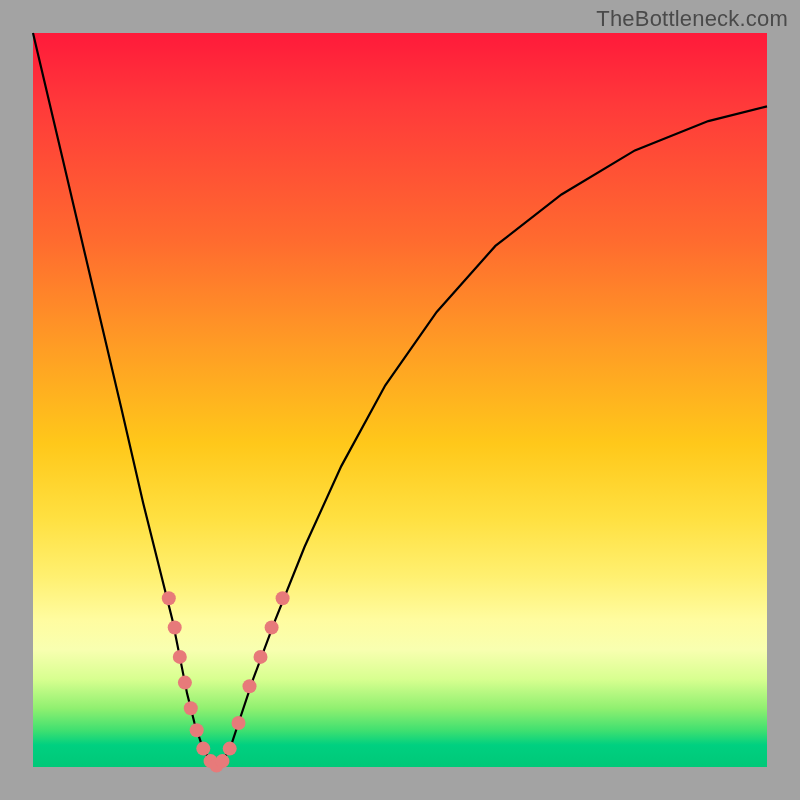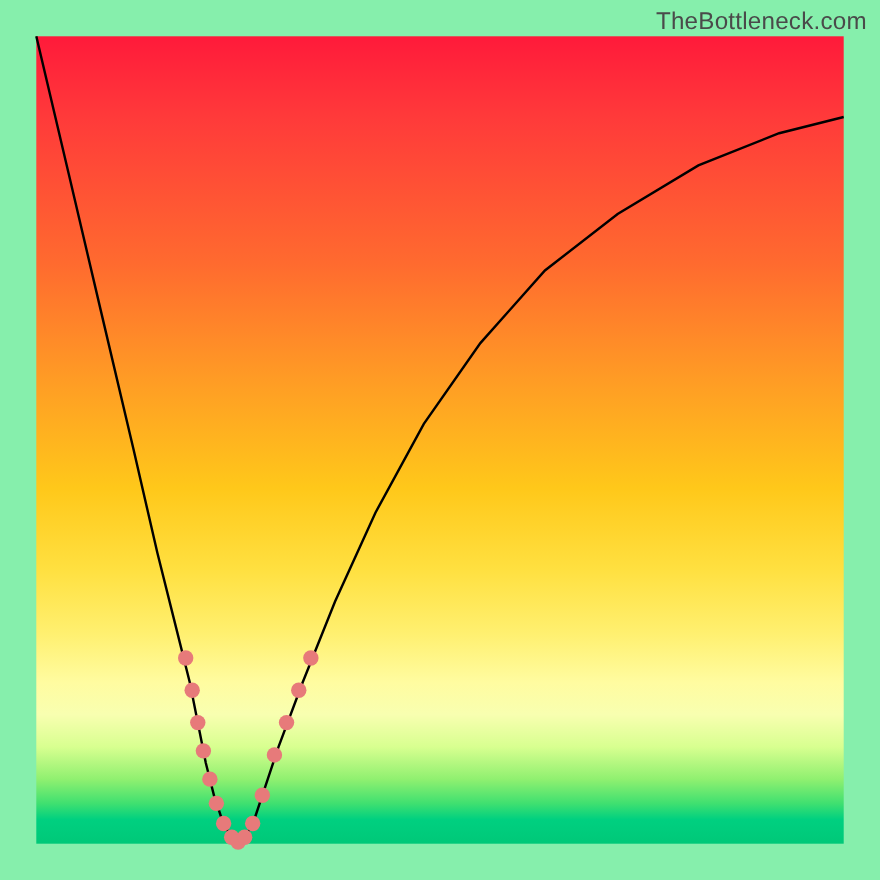--- a/index.html
+++ b/index.html
@@ -10,21 +10,21 @@
     overflow: hidden;
     background: #000;
     font-family: Arial, Helvetica, sans-serif;
   }
   .frame {
     position: absolute;
     left: 0;
     top: 0;
     width: 800px;
     height: 800px;
-    background: #86efac;
+    background: #a3a3a3;
   }
   .plot {
     position: absolute;
     left: 33px;
     top: 33px;
     width: 734px;
     height: 734px;
     
     background: linear-gradient(
       to bottom,

